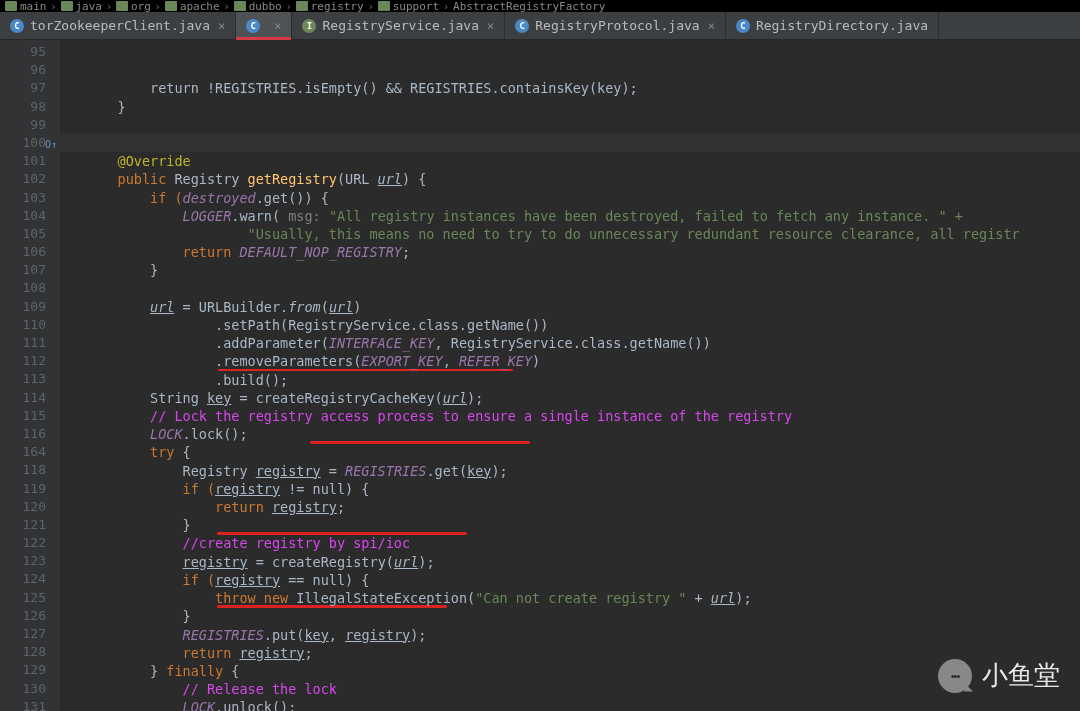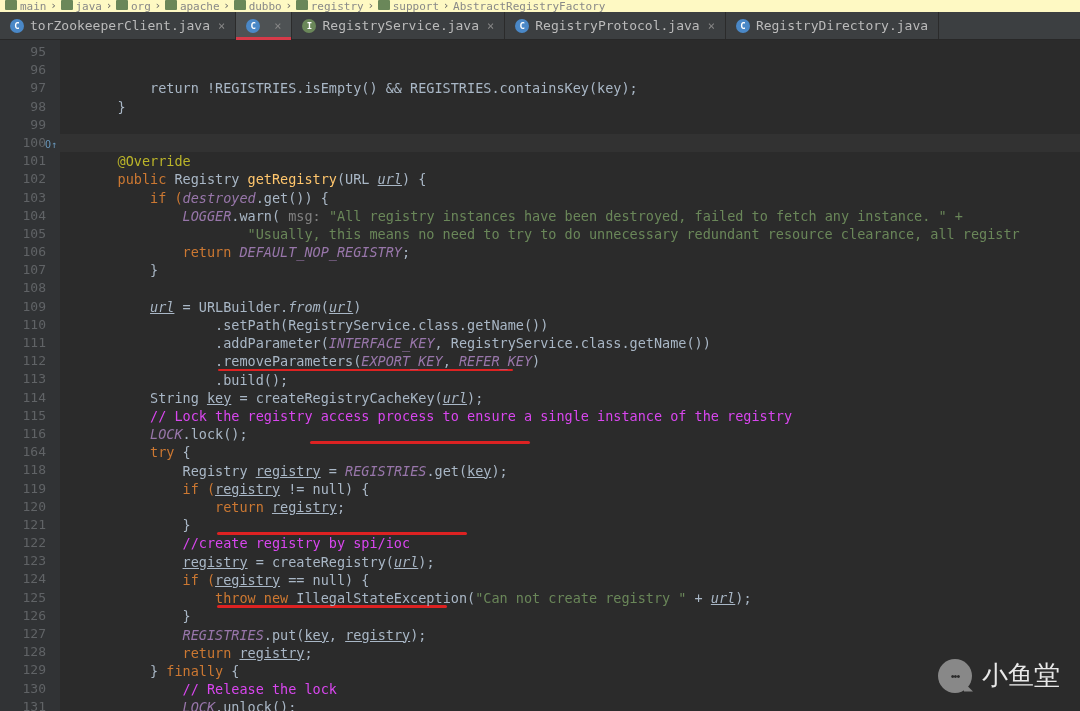--- a/index.html
+++ b/index.html
@@ -1,17 +1,17 @@
 <!DOCTYPE html>
 <html><head>
 <meta charset="utf-8">
 <style>
 * { margin:0; padding:0; box-sizing:border-box; }
 body { width:1080px; height:711px; background:#2b2b2b; font-family:Consolas,Monaco,monospace; overflow:hidden; position:relative; }
-.breadcrumb { height:12px; background:#fef9c3; display:flex; align-items:flex-start; padding:0 5px; font-size:11px; color:#888; overflow:hidden; }
+.breadcrumb { height:12px; background:#000000; display:flex; align-items:center; padding:0 5px; font-size:11px; color:#888; overflow:hidden; }
 .breadcrumb .sep { width:10px; height:10px; margin:0 2px; display:inline-flex; align-items:center; justify-content:center; color:#666; }
 .breadcrumb .folder-icon { width:12px; height:10px; background:#6a8759; margin-right:3px; border-radius:1px; }
 .tabs { height:28px; background:#3c3f41; display:flex; align-items:stretch; border-bottom:1px solid #282828; }
 .tab { display:flex; align-items:center; padding:0 10px; font-size:13px; color:#bbb; border-right:1px solid #2b2b2b; cursor:pointer; position:relative; }
 .tab.active { background:#4e5254; color:#d0d0d0; }
 .tab.active::after { content:""; position:absolute; left:0; right:0; bottom:-1px; height:3px; background:#d73a49; }
 .tab .jicon { width:14px; height:14px; border-radius:50%; display:inline-flex; align-items:center; justify-content:center; font-size:9px; font-weight:bold; margin-right:6px; color:#fff; }
 .jicon.blue { background:#4a88c7; }
 .jicon.green { background:#6a8759; }
 .tab .close { margin-left:8px; color:#888; font-size:12px; }

